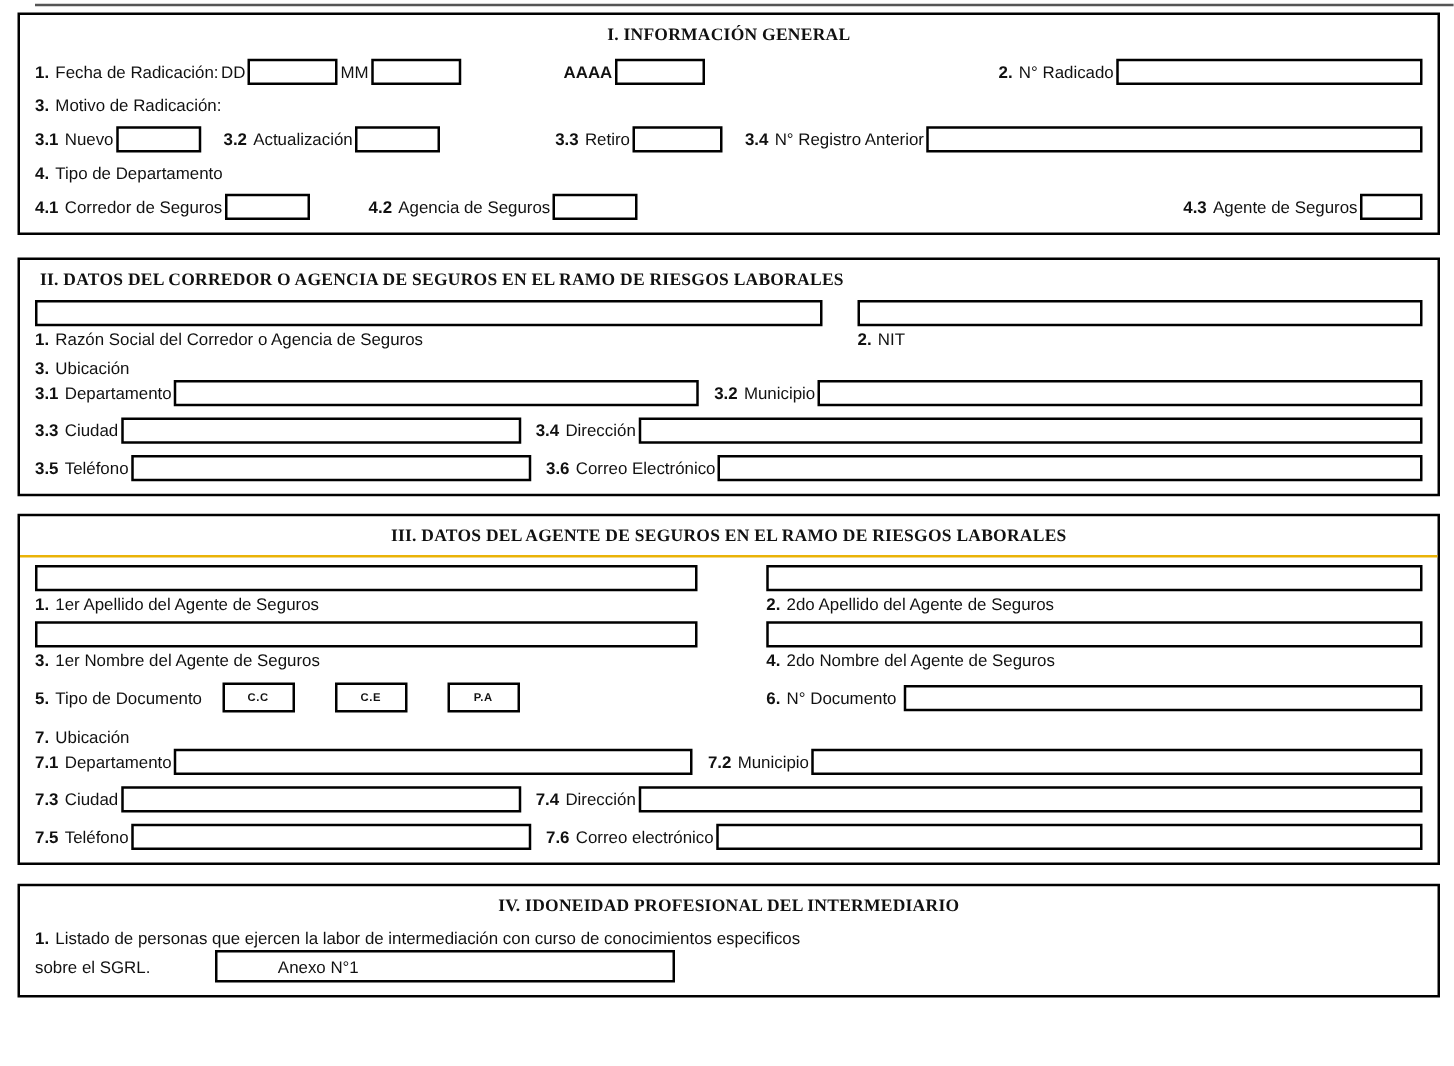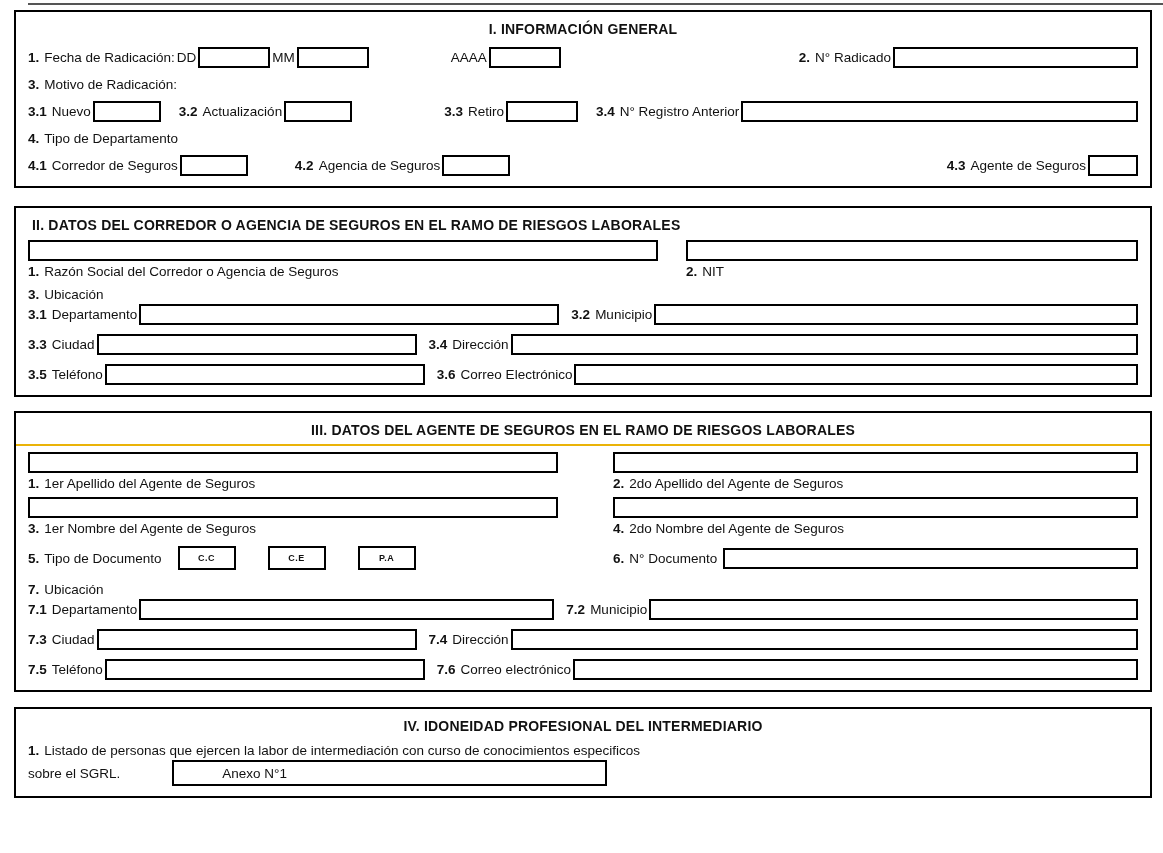--- a/index.html
+++ b/index.html
@@ -10,49 +10,49 @@
     padding-top:10px;
   }
   .topline { position:absolute; top:3px; left:28px; right:0; border-top:2px solid #555; }
   .section {
     border:2px solid #000; background:#fff;
     margin:0 11px 0 14px; padding:6px 12px 10px;
   }
   .s1 { margin-bottom:18px; }
   .s2 { margin-bottom:14px; }
   .s3 { margin-bottom:15px; }
-  .sec-title { text-align:center; font-weight:bold; font-size:14px; padding:3px 0 1px; letter-spacing:0.2px; }
+  .sec-title { text-align:center; font-weight:bold; font-size:14px; padding:3px 0 1px; letter-spacing:0.2px;font-family:Liberation Serif, serif; }
   .sec-title.left { text-align:left; padding-left:4px; }
   .sec-title.underlined { border-bottom:2px solid #eab308; margin:0 -12px 2px; padding:3px 12px 6px; }
   .row { display:flex; align-items:center; margin-top:9px; gap:2px; }
   .tightrow { margin-top:8px; }
   .tightrow2 { margin-top:2px; }
   .lblrow { margin-top:3px; }
   .boxrow { margin-top:6px; }
   .num { font-weight:bold; margin-right:5px; }
   .lbl { white-space:nowrap; }
   .ibox { display:inline-block; height:21px; border:2px solid #000; background:#fff; flex:0 0 auto; }
   .grow { flex:1 1 auto; }
   .w72 { width:72px; } .w68 { width:68px; } .w50 { width:50px; }
   .w245 { flex:0 1 245px; }
   .w320 { width:320px; } .w420 { width:420px; } .w415 { width:415px; } .w630 { width:630px; }
   .sp10 { margin-left:10px; } .sp16 { margin-left:16px; } .sp20 { }
   .sp26 { margin-left:26px; } .sp45 { margin-left:45px; } .sp50 { margin-left:50px; }
-  .sp80 { margin-left:80px; } .sp90 { margin-left:90px; }
+  .sp80 { margin-left:80px;font-weight:bold; } .sp90 { margin-left:90px; }
   .mla { margin-left:auto; }
   .cols { display:flex; }
   .col-l { width:585px; display:flex; align-items:center; gap:6px; padding-right:55px; }
   .col-r { flex:1; display:flex; align-items:center; gap:6px; }
   .docbox {
     display:inline-block; width:58px; height:24px; border:2px solid #000;
     font-size:9px; font-weight:bold; text-align:center; line-height:21px; letter-spacing:0.5px;
   }
   .para { margin-top:7px; line-height:17px; }
   .anexorow { margin-top:1px; }
-  .anexo { width:435px; height:26px; display:inline-flex; align-items:center; padding-left:48px; font-size:13.5px; }
+  .anexo { width:368px; height:26px; display:inline-flex; align-items:center; padding-left:48px; font-size:13.5px; }
 </style>
 </head>
 <body>
 
 <div class="topline"></div>
 
 <div class="section s1">
   <div class="sec-title">I. INFORMACIÓN GENERAL</div>
 
   <div class="row">

